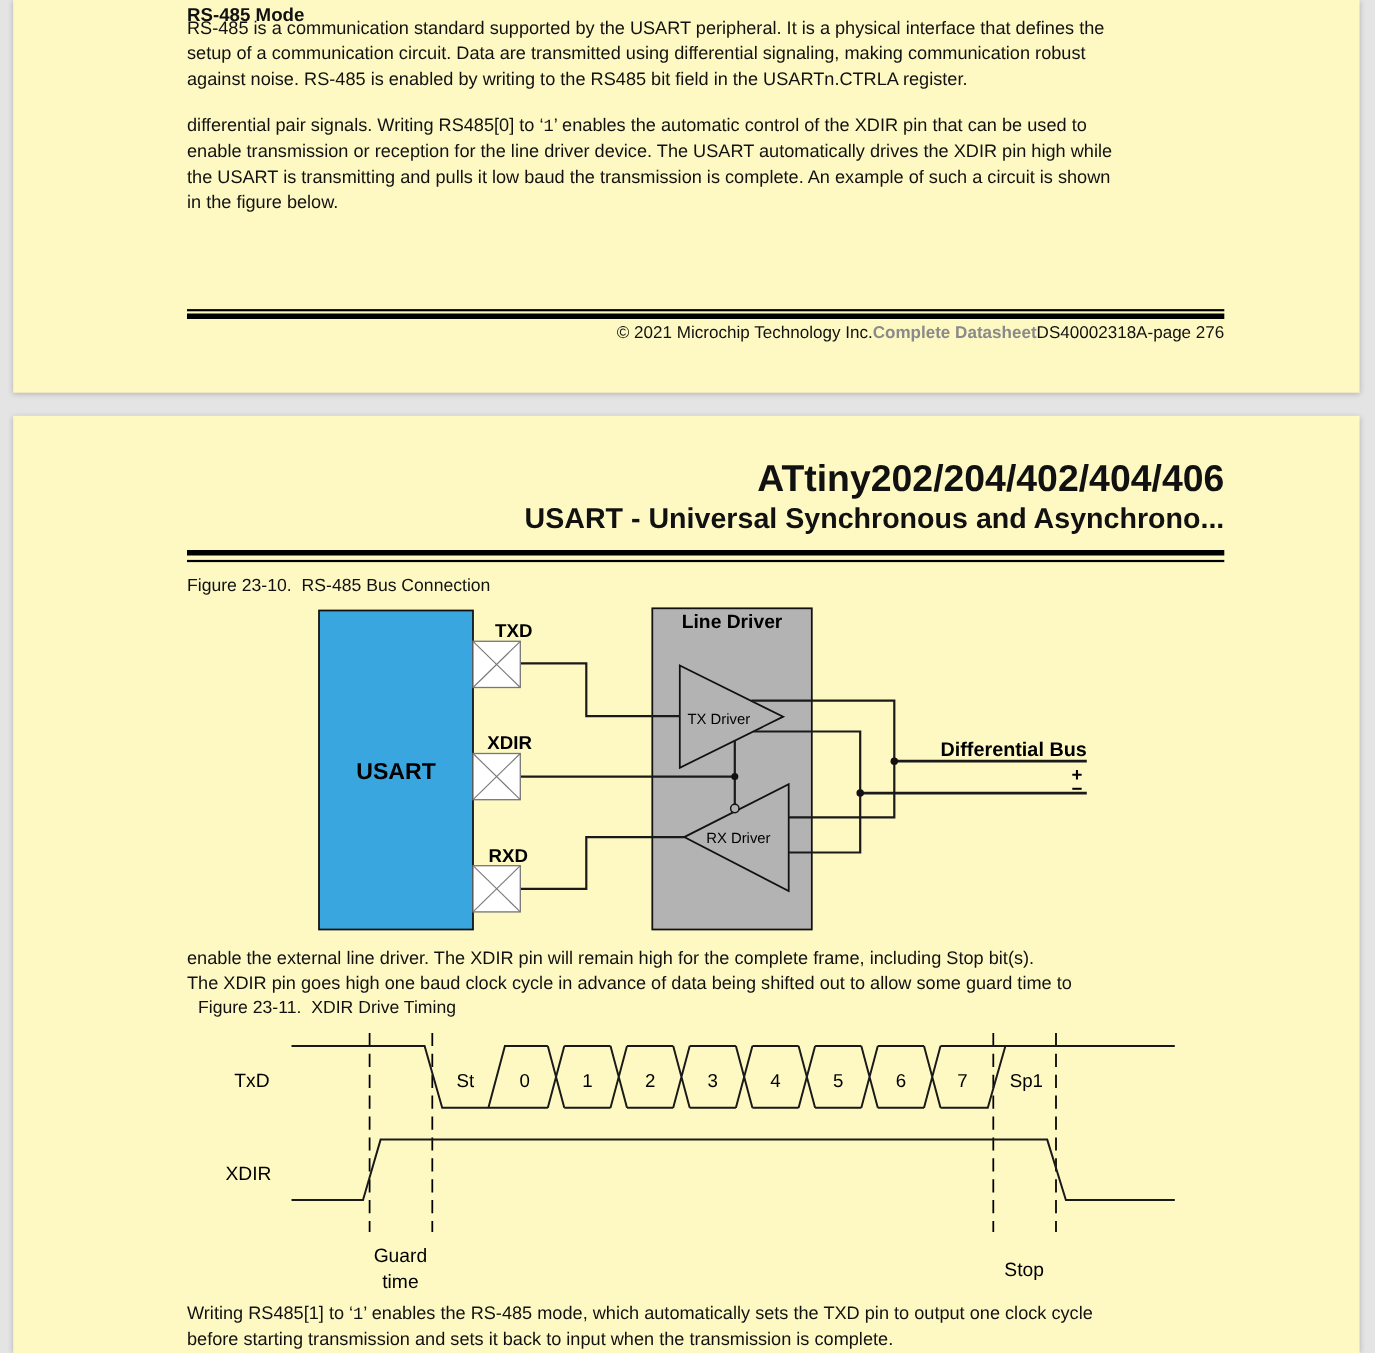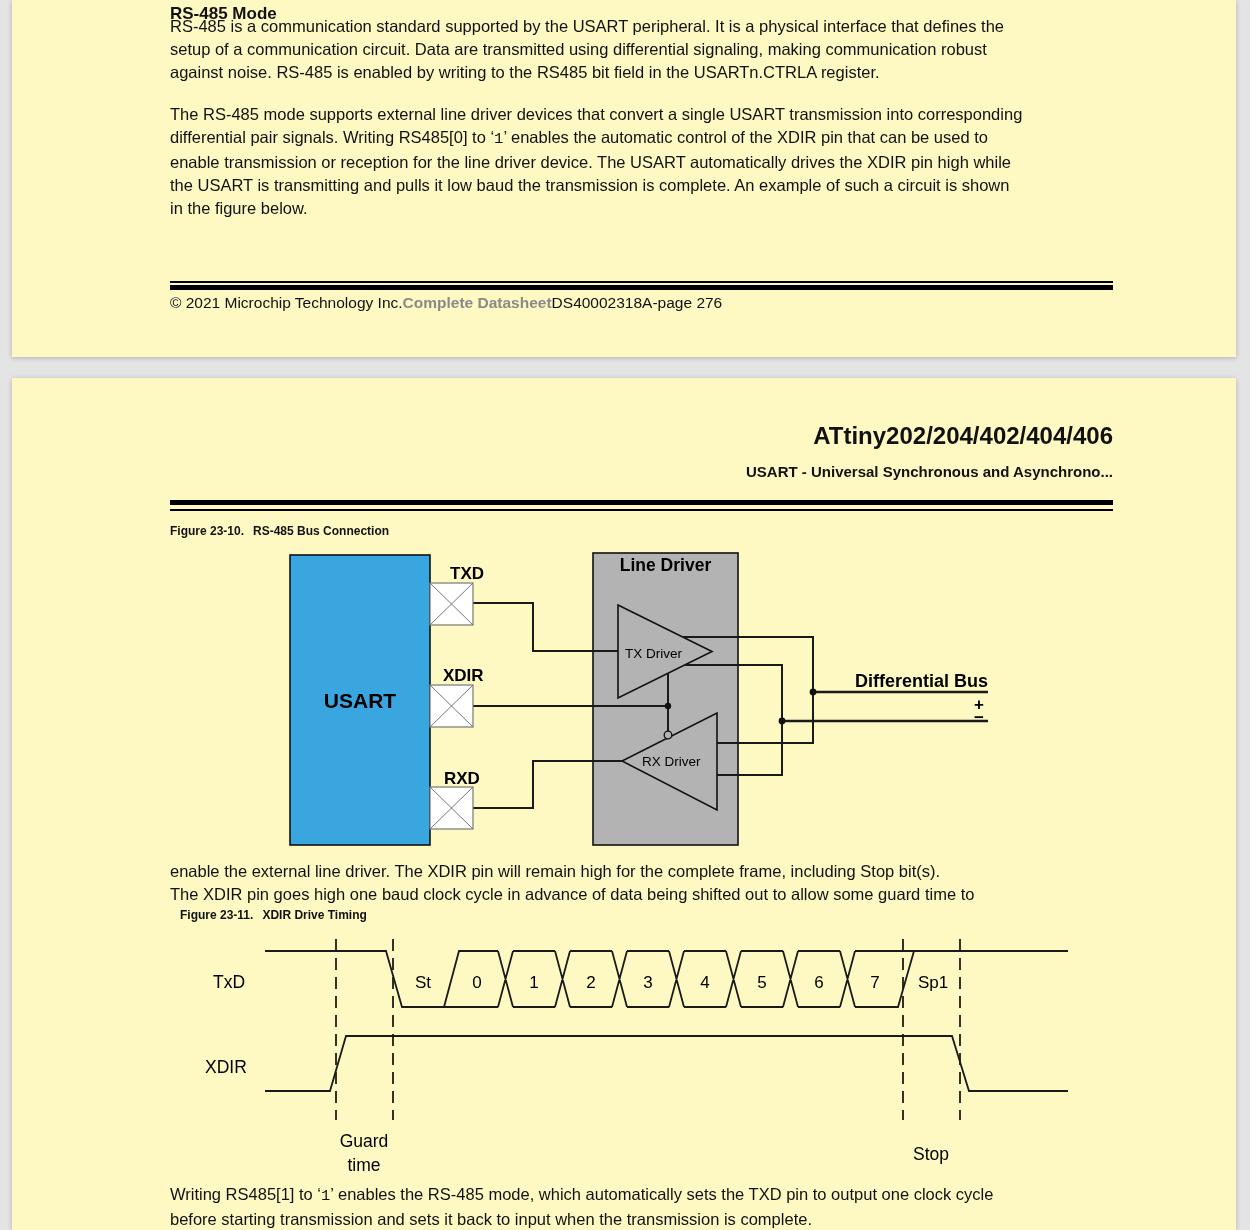--- a/index.html
+++ b/index.html
@@ -10,27 +10,27 @@
   #page2 { top:378px; height:852px; }
   .abs { position:absolute; }
 
   .h-bold { font-size:17px; font-weight:bold; white-space:nowrap; }
   .body-text { font-size:16.5px; line-height:23px; }
   .body-text .tline { white-space:nowrap; }
   .code { font-family:"Liberation Mono", monospace; font-size:15.5px; }
 
   .rule { background:#000; }
 
-  .footer-row { display:flex; justify-content:flex-start; align-items:baseline; font-size:15.5px; line-height:20px; white-space:nowrap; }
+  .footer-row { display:flex; justify-content:flex-end; align-items:baseline; font-size:15.5px; line-height:20px; white-space:nowrap; }
   .footer-center { font-weight:bold; color:#8a8a8a; }
 
-  .doc-title { font-size:24px; font-weight:bold; line-height:31px; text-align:right; white-space:nowrap; }
-  .doc-subtitle { font-size:15px; font-weight:bold; line-height:23px; text-align:right; white-space:nowrap; }
+  .doc-title { font-size:34px; font-weight:bold; line-height:31px; text-align:right; white-space:nowrap; }
+  .doc-subtitle { font-size:26px; font-weight:bold; line-height:23px; text-align:right; white-space:nowrap; }
 
-  .fig-label { font-size:12px; font-weight:bold; white-space:nowrap; }
+  .fig-label { font-size:16px; font-weight:normal; white-space:nowrap; }
   .fig-label .cap { margin-left:9px; }
 
   svg { display:block; }
   svg text { font-family:"Liberation Sans", sans-serif; fill:#000; }
   .t-block { font-size:21px; font-weight:bold; text-anchor:middle; }
   .t-ldrv  { font-size:17.5px; font-weight:bold; text-anchor:middle; }
   .t-drv   { font-size:13.5px; }
   .t-pin   { font-size:17px; font-weight:bold; }
   .t-bus   { font-size:18px; font-weight:bold; text-anchor:end; }
   .t-pm    { font-size:17px; font-weight:bold; text-anchor:middle; }
@@ -50,21 +50,20 @@
 <body>
 
 <div class="page" id="page1">
   <div class="abs h-bold" style="left:158px; top:4px;">RS-485 Mode</div>
   <div class="abs body-text" style="left:158px; top:15px;">
       <div class="tline"><span>RS-485 is a communication standard supported by the USART peripheral. It is a physical interface that defines the</span></div>
       <div class="tline"><span>setup of a communication circuit. Data are transmitted using differential signaling, making communication robust</span></div>
       <div class="tline"><span>against noise. RS-485 is enabled by writing to the RS485 bit field in the USARTn.CTRLA register.</span></div>
     </div>
   <div class="abs body-text" style="left:158px; top:103px;">
-      <div class="tline"><span>The RS-485 mode supports external line driver devices that convert a single USART transmission into corresponding</span></div>
       <div class="tline"><span>differential pair signals. Writing RS485[0] to ‘</span><span class="code">1</span><span>’ enables the automatic control of the XDIR pin that can be used to</span></div>
       <div class="tline"><span>enable transmission or reception for the line driver device. The USART automatically drives the XDIR pin high while</span></div>
       <div class="tline"><span>the USART is transmitting and pulls it low baud the transmission is complete. An example of such a circuit is shown</span></div>
       <div class="tline"><span>in the figure below.</span></div>
     </div>
 
   <div class="abs rule" style="left:158px; top:281px; width:943px; height:2px;"></div>
   <div class="abs rule" style="left:158px; top:285px; width:943px; height:5px;"></div>
 
   <div class="abs footer-row" style="left:158px; top:293px; width:943px;">

